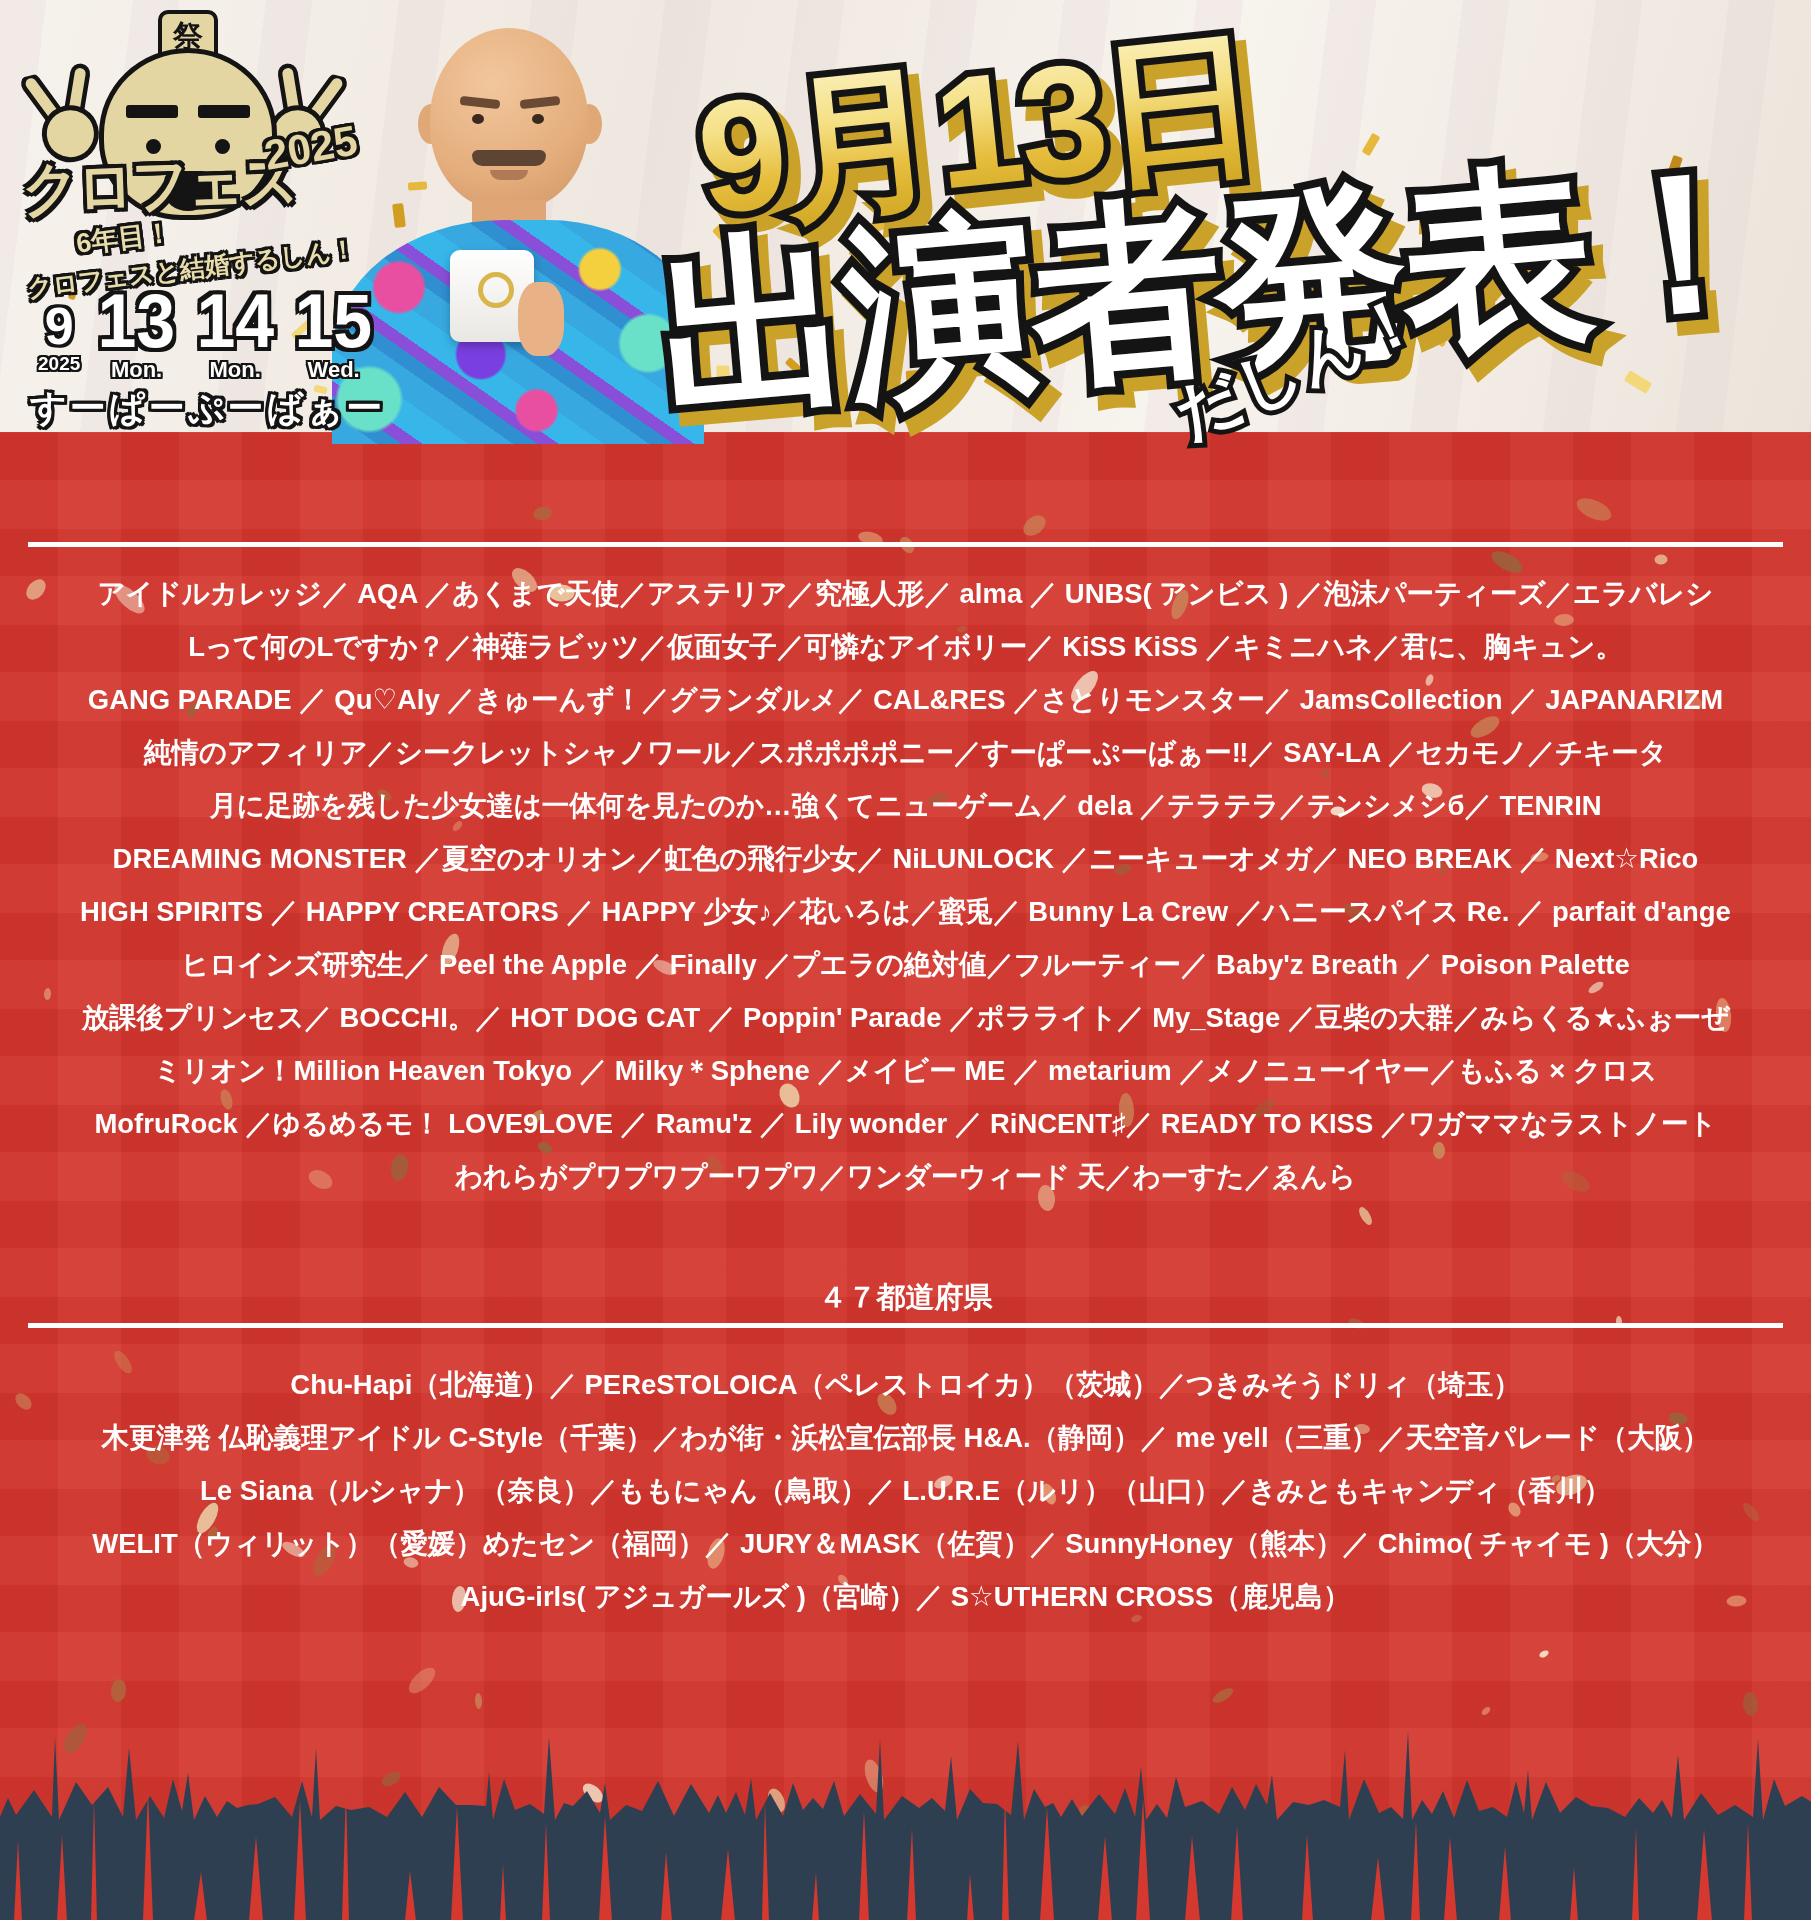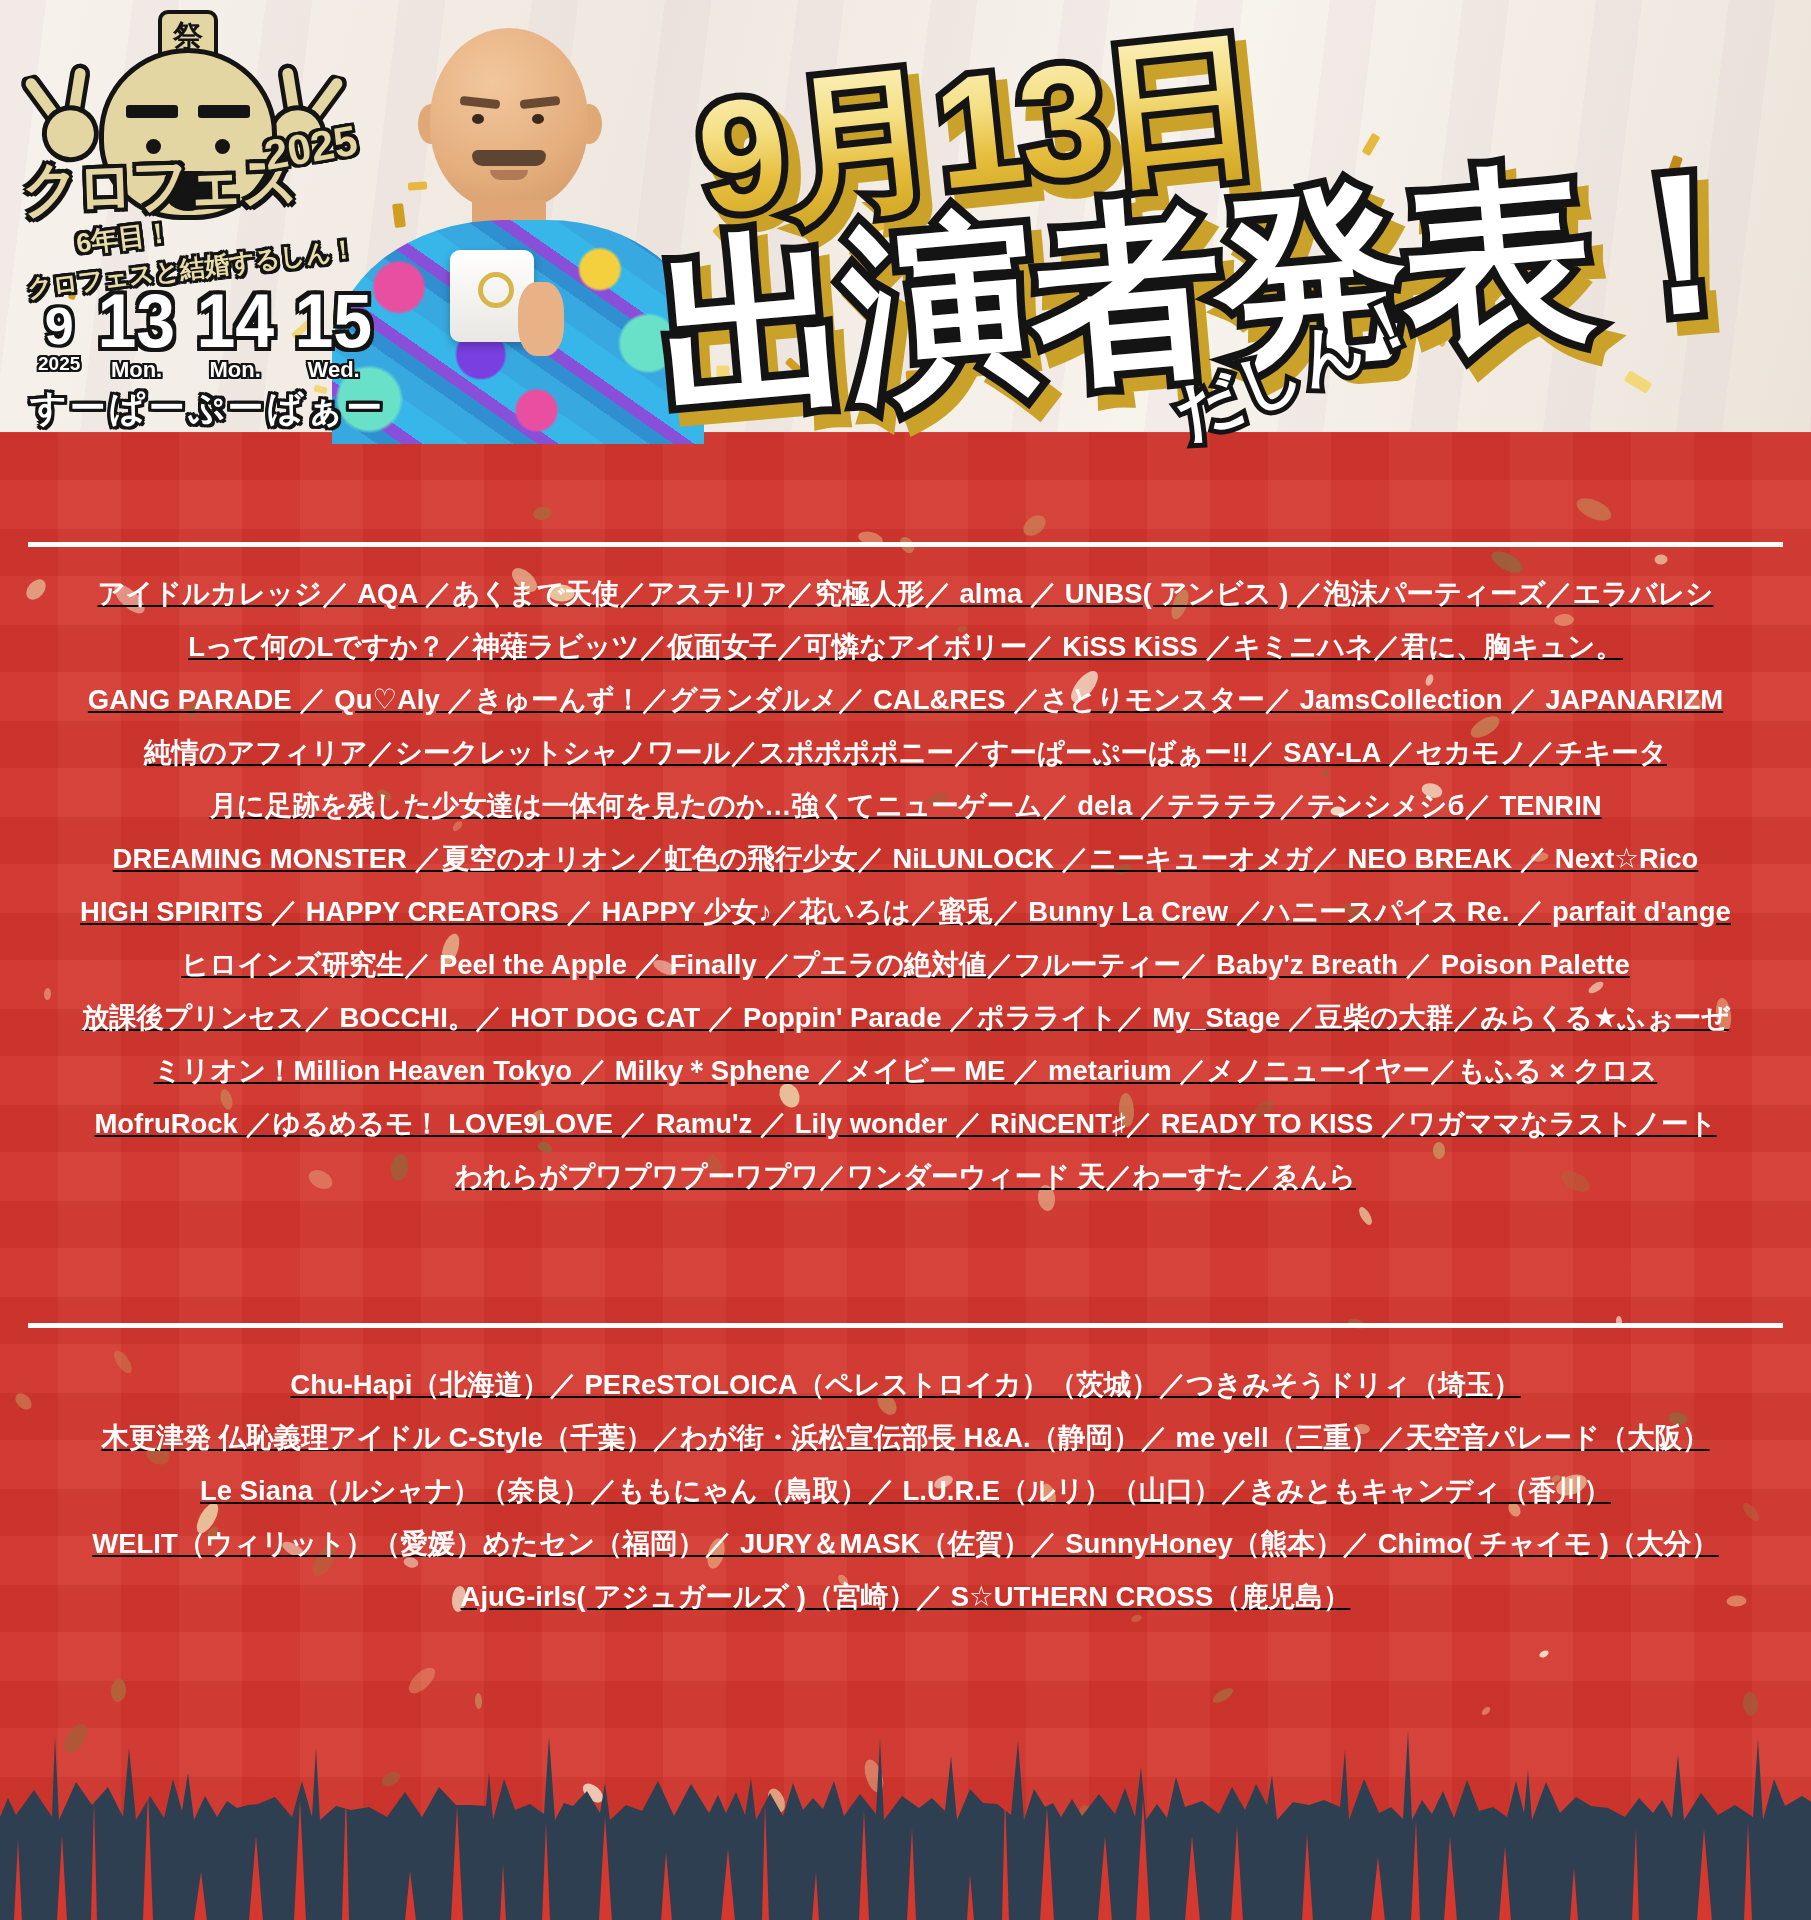--- a/index.html
+++ b/index.html
@@ -85,21 +85,21 @@
     background:
       repeating-linear-gradient(90deg,rgba(120,12,12,.05) 0 58px,rgba(255,255,255,.03) 58px 121px),
       repeating-linear-gradient(0deg,rgba(90,8,8,.05) 0 47px,rgba(255,230,220,.03) 47px 96px),
       #d4382f;}
   #confetti-red{position:absolute;inset:0;z-index:2;}
   #confetti-red i{position:absolute;border-radius:50%;}
   #day1-heading{position:absolute;left:0;top:34px;width:100%;height:56px;line-height:56px;text-align:center;font-size:46px;color:#ffe000;z-index:4;}
   .divider{position:absolute;left:28px;right:28px;height:5px;background:#ffffff;z-index:4;}
   #divider1{top:110px;}
   #divider2{top:891px;}
-  .linelist{position:absolute;left:0;width:100%;z-index:4;text-decoration:underline;}
+  .linelist{position:absolute;left:0;width:100%;z-index:4;}
   #day1-lines{top:135px;}
   #pref-lines{top:926px;}
   .line{height:53px;line-height:53px;text-align:center;font-size:28px;color:#ffffff;white-space:nowrap;transform-origin:center;}
   #pref-heading{position:absolute;left:0;top:839px;width:100%;height:52px;line-height:52px;text-align:center;font-size:29px;color:#ffffff;z-index:4;}
   #crowd{position:absolute;left:0;bottom:0;width:1811px;height:195px;z-index:3;}
 </style>
 </head>
 <body>
 
 <div id="canvas">
@@ -328,20 +328,21 @@
       <div class="line fit" style="transform: scaleX(0.98);">月に足跡を残した少女達は一体何を見たのか…強くてニューゲーム／ dela ／テラテラ／テンシメシб／ TENRIN</div>
       <div class="line fit" style="transform: scaleX(0.98);">DREAMING MONSTER ／夏空のオリオン／虹色の飛行少女／ NiLUNLOCK ／ニーキューオメガ／ NEO BREAK ／ Next☆Rico</div>
       <div class="line fit" style="transform: scaleX(0.98);">HIGH SPIRITS ／ HAPPY CREATORS ／ HAPPY 少女♪／花いろは／蜜兎／ Bunny La Crew ／ハニースパイス Re. ／ parfait d'ange</div>
       <div class="line fit" style="transform: scaleX(0.98);">ヒロインズ研究生／ Peel the Apple ／ Finally ／プエラの絶対値／フルーティー／ Baby'z Breath ／ Poison Palette</div>
       <div class="line fit" style="transform: scaleX(0.98);">放課後プリンセス／ BOCCHI。／ HOT DOG CAT ／ Poppin' Parade ／ポラライト／ My_Stage ／豆柴の大群／みらくる★ふぉーぜ</div>
       <div class="line fit" style="transform: scaleX(0.98);">ミリオン！Million Heaven Tokyo ／ Milky＊Sphene ／メイビー ME ／ metarium ／メノニューイヤー／もふる × クロス</div>
       <div class="line fit" style="transform: scaleX(0.98);">MofruRock ／ゆるめるモ！ LOVE9LOVE ／ Ramu'z ／ Lily wonder ／ RiNCENT♯／ READY TO KISS ／ワガママなラストノート</div>
       <div class="line fit" style="transform: scaleX(0.98);">われらがプワプワプーワプワ／ワンダーウィード 天／わーすた／ゑんら</div>
     </div>
 
+    <div id="pref-heading">４７都道府県</div>
     <div class="divider" id="divider2"></div>
 
     <div class="linelist" id="pref-lines">
       <div class="line fit" style="transform: scaleX(0.98);">Chu-Hapi（北海道）／ PEReSTOLOICA（ペレストロイカ）（茨城）／つきみそうドリィ（埼玉）</div>
       <div class="line fit" style="transform: scaleX(0.98);">木更津発 仏恥義理アイドル C-Style（千葉）／わが街・浜松宣伝部長 H&amp;A.（静岡）／ me yell（三重）／天空音パレード（大阪）</div>
       <div class="line fit" style="transform: scaleX(0.98);">Le Siana（ルシャナ）（奈良）／ももにゃん（鳥取）／ L.U.R.E（ルリ）（山口）／きみともキャンディ（香川）</div>
       <div class="line fit" style="transform: scaleX(0.98);">WELIT（ウィリット）（愛媛）めたセン（福岡）／ JURY＆MASK（佐賀）／ SunnyHoney（熊本）／ Chimo( チャイモ )（大分）</div>
       <div class="line fit" style="transform: scaleX(0.98);">AjuG-irls( アジュガールズ )（宮崎）／ S☆UTHERN CROSS（鹿児島）</div>
     </div>
 

